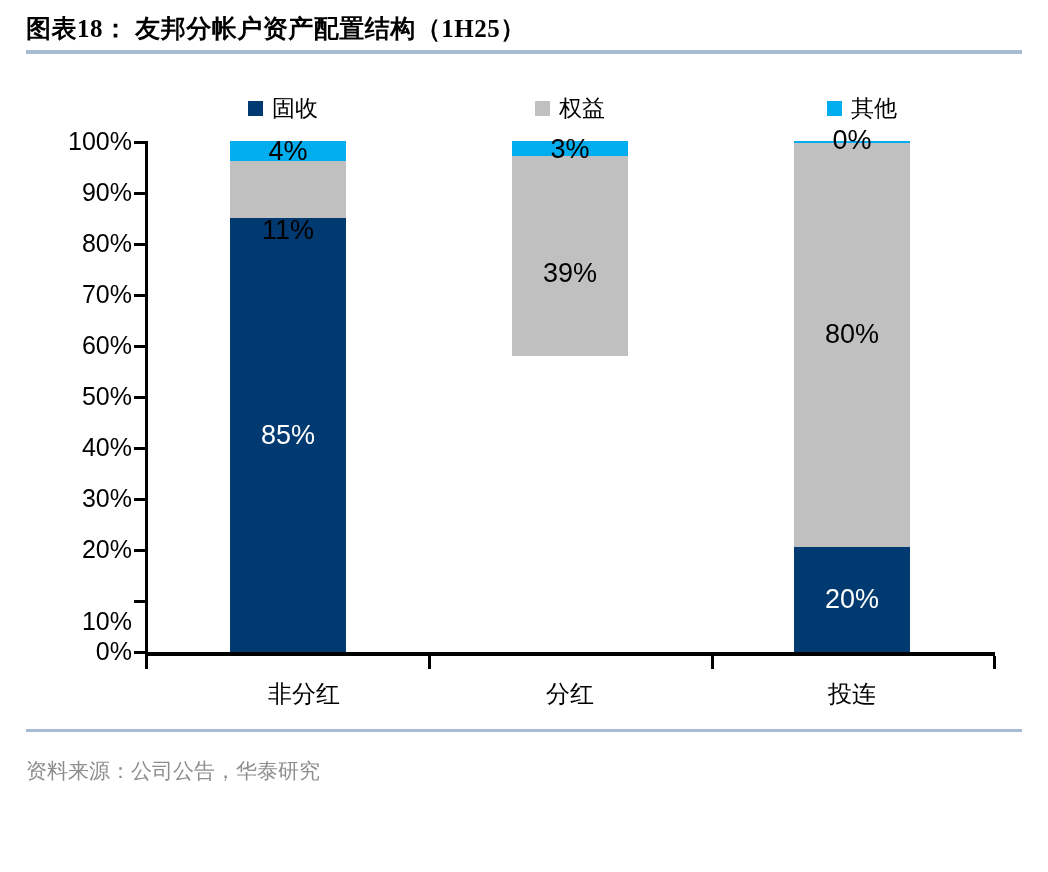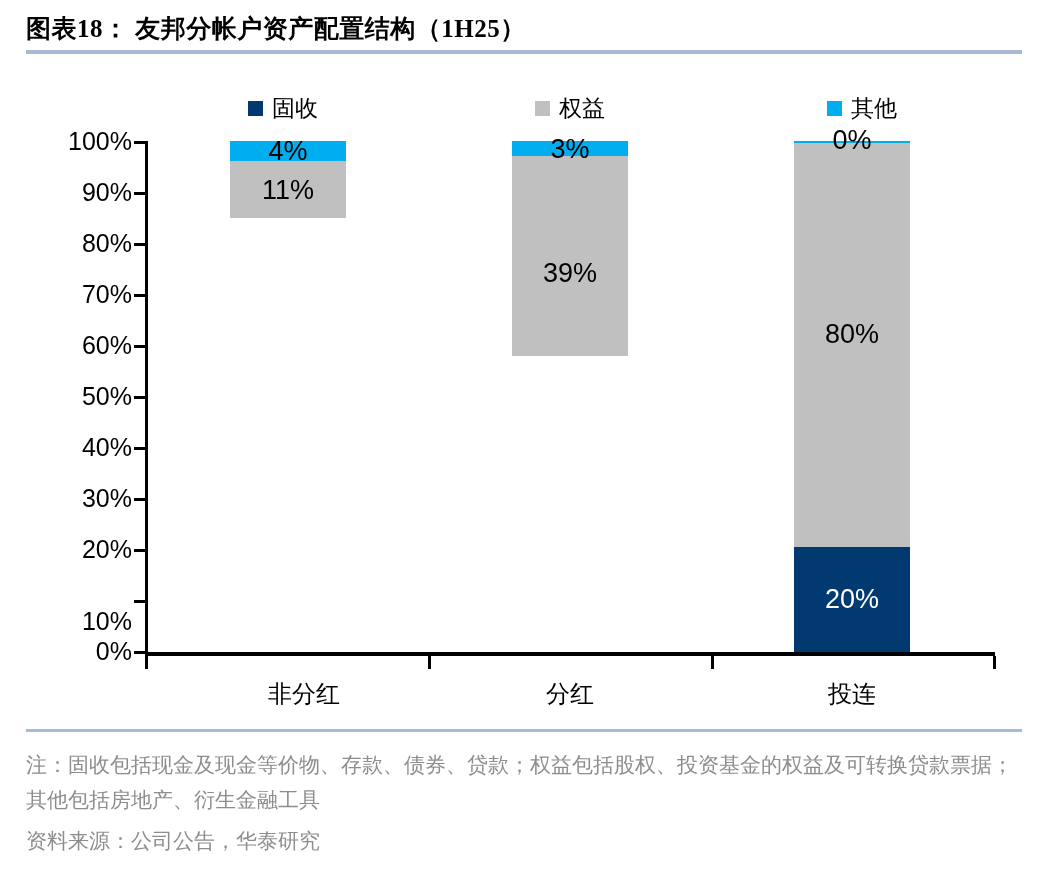--- a/index.html
+++ b/index.html
@@ -241,22 +241,25 @@
     <span style="top:480px">10%</span>
     <span style="top:510px">0%</span>
   </div>
 
   <div class="xtick" style="left:0px"></div>
   <div class="xtick" style="left:283px"></div>
   <div class="xtick" style="left:566px"></div>
   <div class="xtick" style="left:848px"></div>
 
   <div class="bar-group" style="left:85px; height:511px;">
+    <div class="seg" style="bottom:0; height:434.4px; background:#003a70;">
+      <span class="seg-label inside" style="color:#ffffff;">85%</span>
+    </div>
     <div class="seg" style="bottom:434.4px; height:56.2px; background:#c0c0c0;">
-      <span class="seg-label inside" style="color:#000000;">11%</span>
+      <span class="seg-label inside" style="color:#000000;margin-top:40px;">11%</span>
     </div>
     <div class="seg" style="bottom:490.6px; height:20.4px; background:#00aeef;">
       <span class="seg-label inside" style="color:#000000;">4%</span>
     </div>
   </div>
 
   <div class="bar-group" style="left:367px; height:511px;">
     <div class="seg" style="bottom:296.4px; height:199.3px; background:#c0c0c0;margin-top:44px;">
       <span class="seg-label" style="color:#000000; top:104px;">39%</span>
     </div>
@@ -278,15 +281,14 @@
   </div>
 
   <div class="xlabel" style="left:143px;margin-left:16px;">非分红</div>
   <div class="xlabel" style="left:425px;">分红</div>
   <div class="xlabel" style="left:707px;">投连</div>
 
 </div>
 
 <div class="footer-rule"></div>
 <div class="footnotes">
-  <div class="footnote-note">注：固收包括现金及现金等价物、存款、债券、贷款；权益包括股权、投资基金的权益及可转换贷款票据；其他包括房地产、衍生金融工具</div>
   <div class="footnote-source">资料来源：公司公告，华泰研究</div>
 </div>
 
 </body></html>

